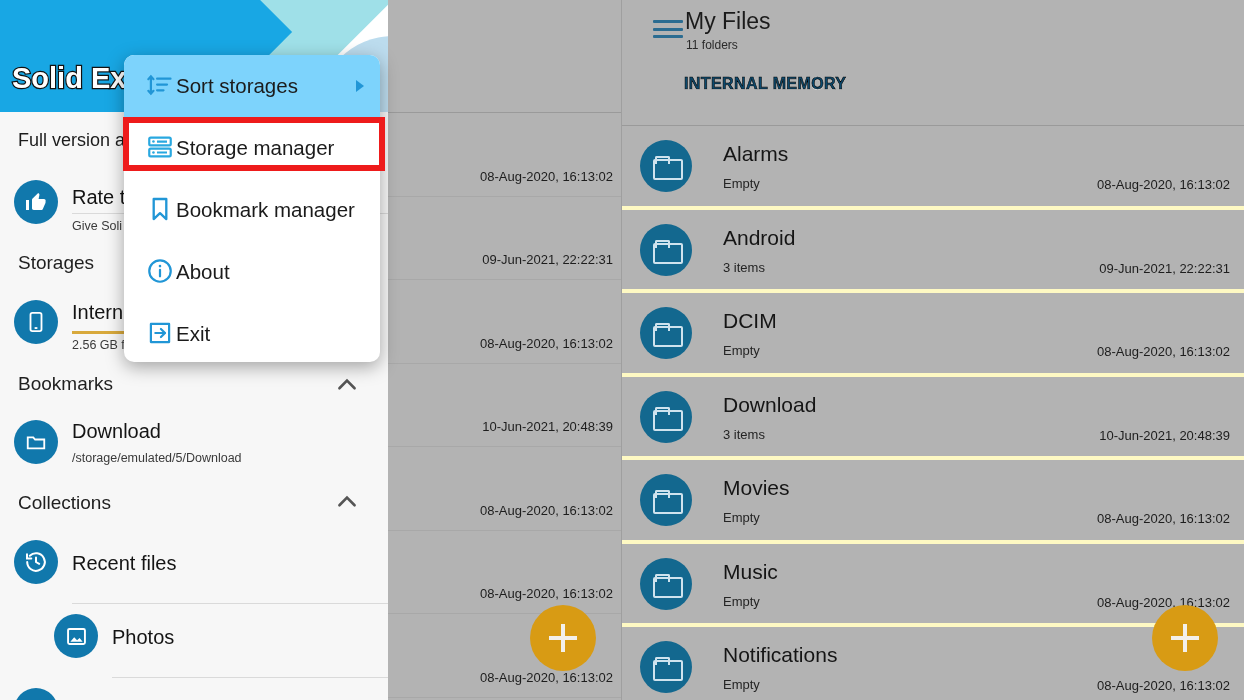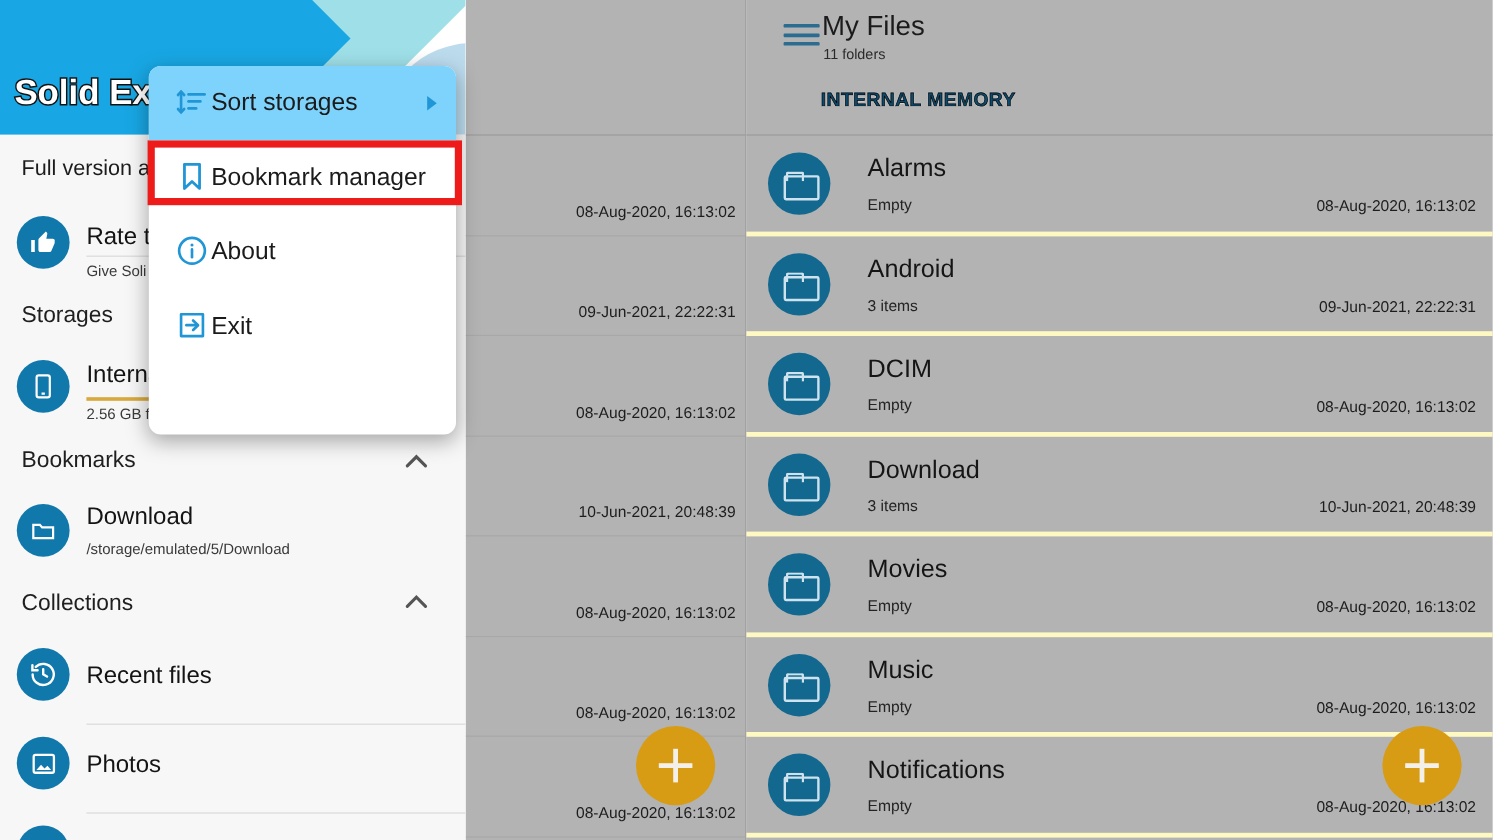--- a/index.html
+++ b/index.html
@@ -21,21 +21,21 @@
     display: flex; align-items: flex-end; justify-content: flex-end;
     padding: 0 8px 12px 0;
   }
   .mid-row span { font-size: 13px; color: #1d1d1d; white-space: nowrap; }
 
   
   .right-panel {
     position: absolute; left: 622px; top: 0; width: 622px; height: 700px;
     background: #b3b3b3;
   }
-  .rp-header { height: 113px; position: relative; border-bottom: 1px solid #9a9a9a; }
+  .rp-header { height: 126px; position: relative; border-bottom: 1px solid #9a9a9a; }
   .hamburger {
     position: absolute; left: 31px; top: 20px; width: 30px; height: 18px;
     display: flex; flex-direction: column; justify-content: space-between;
   }
   .hamburger i { display: block; height: 3px; background: #2b6c91; border-radius: 1px; }
   .rp-title { position: absolute; left: 63px; top: 8px; font-size: 23px; color: #1b1b1b; }
   .rp-sub { position: absolute; left: 64px; top: 38px; font-size: 12px; color: #2a2a2a; }
   .rp-section {
     position: absolute; left: 62px; top: 75px;
     font-size: 16px; font-weight: bold; color: #0c4a6e;
@@ -308,21 +308,21 @@
         <svg width="24" height="24" viewBox="0 0 24 24" fill="none" stroke="#ffffff" stroke-width="2" stroke-linecap="round">
             <path d="M3.2 12a8.8 8.8 0 1 0 2.6-6.2"></path>
             <polyline points="3,4.3 3,8.6 7.3,8.6"></polyline>
             <polyline points="12,7.6 12,12 15.2,13.8"></polyline>
           </svg>
       </div>
       <div class="sb-title-l" style="top:12px;">Recent files</div>
       <div class="sb-div" style="top:63px;"></div>
     </div>
 
-    <div class="sb-item" style="top:614px;height:66px;">
+    <div class="sb-item" style="top:614px;height:66px;margin-left:40px;">
       <div class="sb-ic" style="top:0;">
         <svg width="23" height="23" viewBox="0 0 24 24" fill="none" stroke="#ffffff" stroke-width="2">
             <rect x="3.2" y="4.2" width="17.6" height="15.6" rx="1.6"></rect>
             <path d="M5.6 17.4l4-4.6 3 3.2 2.6-2.4 3.2 3.8z" fill="#ffffff" stroke="none"></path>
           </svg>
       </div>
       <div class="sb-title-l" style="top:12px;">Photos</div>
       <div class="sb-div" style="top:63px;"></div>
     </div>
 
@@ -340,20 +340,33 @@
             <polyline points="2,17 4.2,19.4 6.4,17"></polyline>
           <line x1="9.5" y1="6.6" x2="21" y2="6.6"></line>
             <line x1="9.5" y1="11.6" x2="18" y2="11.6"></line>
             <line x1="9.5" y1="16.6" x2="15" y2="16.6"></line>
         </svg>
       </span>
       <span class="menu-label">Sort storages</span>
       <span class="menu-arrow"></span>
     </div>
 
+    <div class="menu-item">
+      <span class="menu-ic">
+        <svg width="28" height="28" viewBox="0 0 24 24" fill="none" stroke="#29a8e0" stroke-width="1.9">
+          <rect x="2.8" y="4" width="18.4" height="6.6" rx="1.2"></rect>
+            <rect x="2.8" y="13.4" width="18.4" height="6.6" rx="1.2"></rect>
+          <circle cx="6.4" cy="7.3" r="1.1" fill="#29a8e0" stroke="none"></circle>
+            <circle cx="6.4" cy="16.7" r="1.1" fill="#29a8e0" stroke="none"></circle>
+          <line x1="9.4" y1="7.3" x2="18" y2="7.3"></line>
+            <line x1="9.4" y1="16.7" x2="18" y2="16.7"></line>
+        </svg>
+      </span>
+      <span class="menu-label">Storage manager</span>
+    </div>
 
     <div class="menu-item">
       <span class="menu-ic">
         <svg width="28" height="28" viewBox="0 0 24 24" fill="none" stroke="#2196d6" stroke-width="2" stroke-linejoin="round">
             <path d="M6.6 3.4h10.8v17.2L12 15.6l-5.4 5z"></path>
           </svg>
       </span>
       <span class="menu-label">Bookmark manager</span>
     </div>
 

